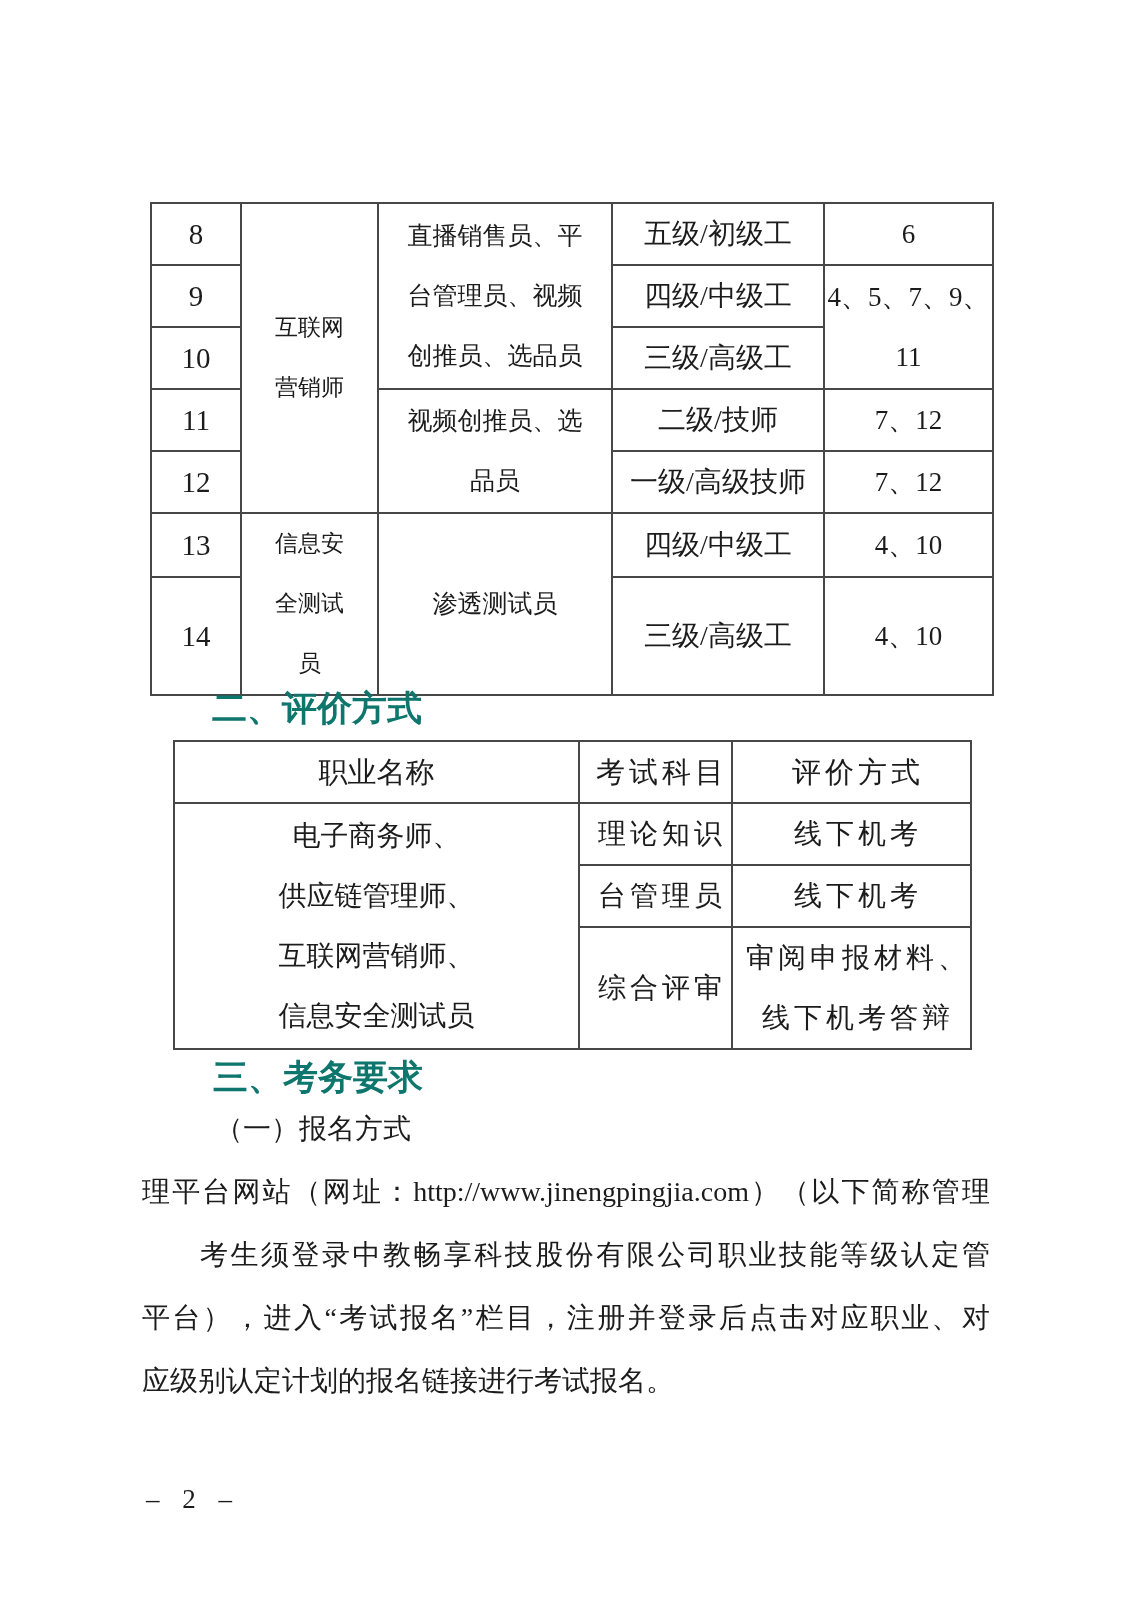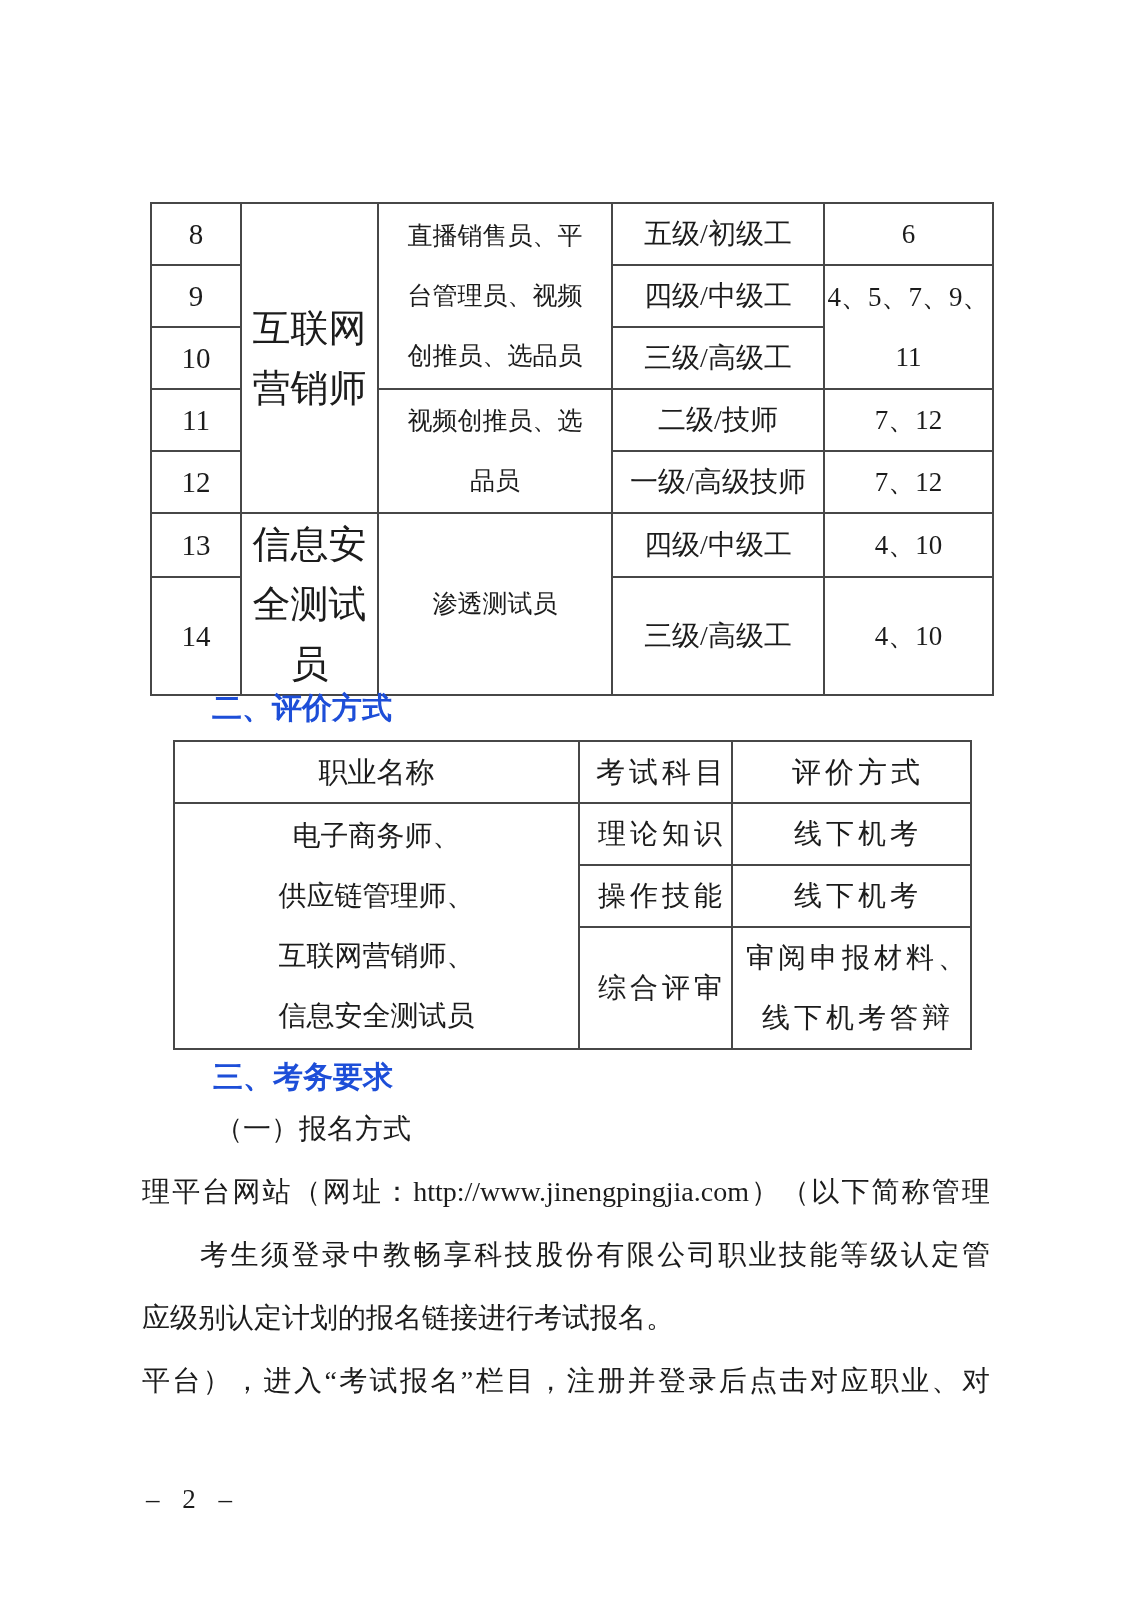--- a/index.html
+++ b/index.html
@@ -23,21 +23,21 @@
     vertical-align:middle;
     padding:0;
     line-height:60px;
     white-space:pre;
     font-family:"Liberation Serif","DejaVu Serif",serif;
     color:#1c1c1c;
   }
   
   .t1{left:150px;top:202px;width:842px;}
   .t1 .num{font-size:29px;}
-  .t1 .occ{font-size:38px;}
+  .t1 .occ{font-size:23px;}
   .t1 .roles{font-size:25px;border-radius:32px;}
   .t1 .lvl{font-size:28px;}
   .t1 .plan{font-size:27px;}
   .t1 tr.r8{height:56px;}
   .t1 tr.r9{height:61px;}
   .t1 tr.r10{height:62px;}
   .t1 tr.r11{height:60px;}
   .t1 tr.r12{height:60px;}
   .t1 tr.r13{height:61px;margin-top:8px;}
   .t1 tr.r14{height:115px;}
@@ -48,23 +48,23 @@
   .t2 .subj,.t2 .meth{letter-spacing:4px;padding-left:13px;}
   .t2 tr.hrow{height:60px;}
   .t2 tr.b1{height:58px;}
   .t2 tr.b2{height:62px;}
   .t2 tr.b3{height:120px;}
   
   .sec-heading{
     position:absolute;
     font-family:"Liberation Sans","DejaVu Sans",sans-serif;
     font-weight:700;
-    font-size:30px;
+    font-size:35px;
     line-height:34px;
-    color:#1d4ed8;
+    color:#0f766e;
     white-space:pre;
   }
   .h2{left:212px;top:691px;}
   .h3{left:213px;top:1060px;}
   .sub-heading{
     position:absolute;
     left:215px;top:1111px;
     font-size:28px;line-height:36px;
     white-space:pre;
   }
@@ -168,36 +168,36 @@
       </tr>
       <tr class="b1">
         <td rowspan="3">电子商务师、
 供应链管理师、
 互联网营销师、
 信息安全测试员</td>
         <td class="subj">理论知识</td>
         <td class="meth">线下机考</td>
       </tr>
       <tr class="b2">
-        <td class="subj">操作技能</td>
+        <td class="subj">台管理员</td>
         <td class="meth">线下机考</td>
       </tr>
       <tr class="b3">
         <td class="subj">综合评审</td>
         <td class="meth">审阅申报材料、
 线下机考答辩</td>
       </tr>
     </tbody>
   </table>
 
   <div class="sec-heading h3">三、考务要求</div>
   <div class="sub-heading">（一）报名方式</div>
 
   <div class="para">
     <div class="pline"><span>理平台网站（网址：</span><span>http://www.jinengpingjia.com</span><span>）（以下简称管理</span></div>
     <div class="pline first">考生须登录中教畅享科技股份有限公司职业技能等级认定管</div>
+    <div class="pline">平台），进入“考试报名”栏目，注册并登录后点击对应职业、对</div>
     <div class="pline last">应级别认定计划的报名链接进行考试报名。</div>
-    <div class="pline">平台），进入“考试报名”栏目，注册并登录后点击对应职业、对</div>
   </div>
 
   <div class="page-num">– 2 –</div>
 
 </div>
 
 </body></html>

